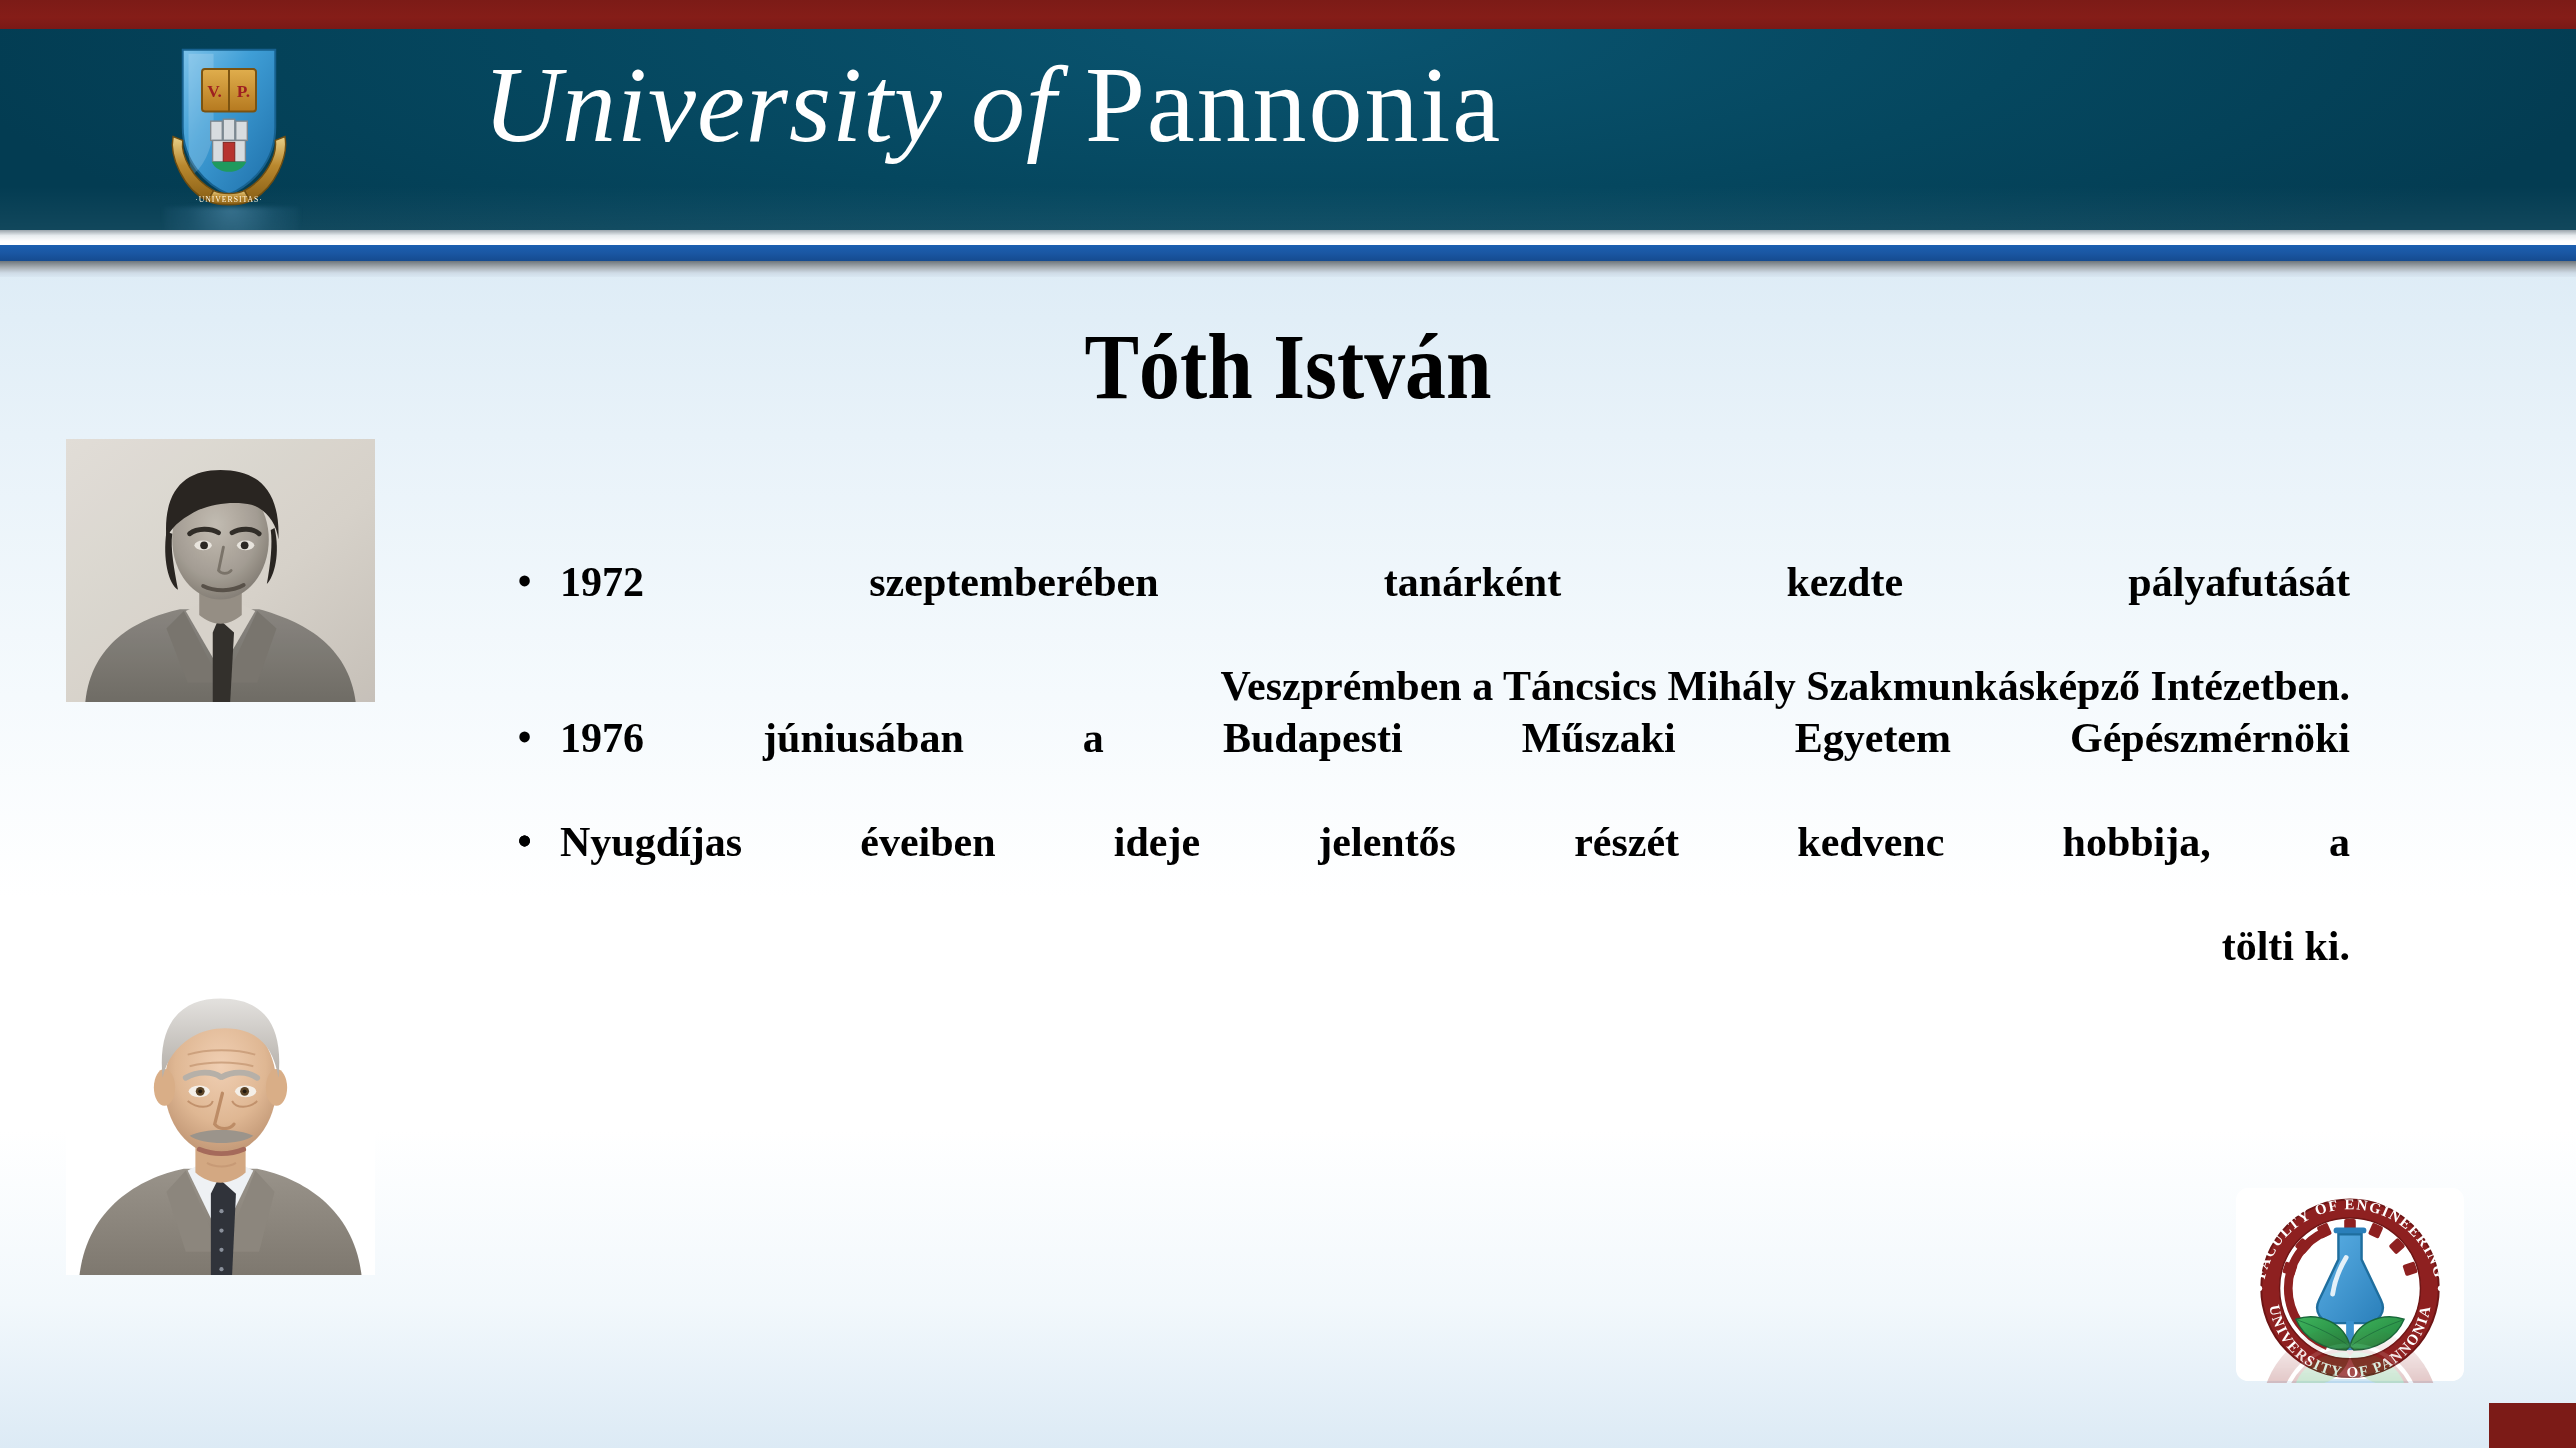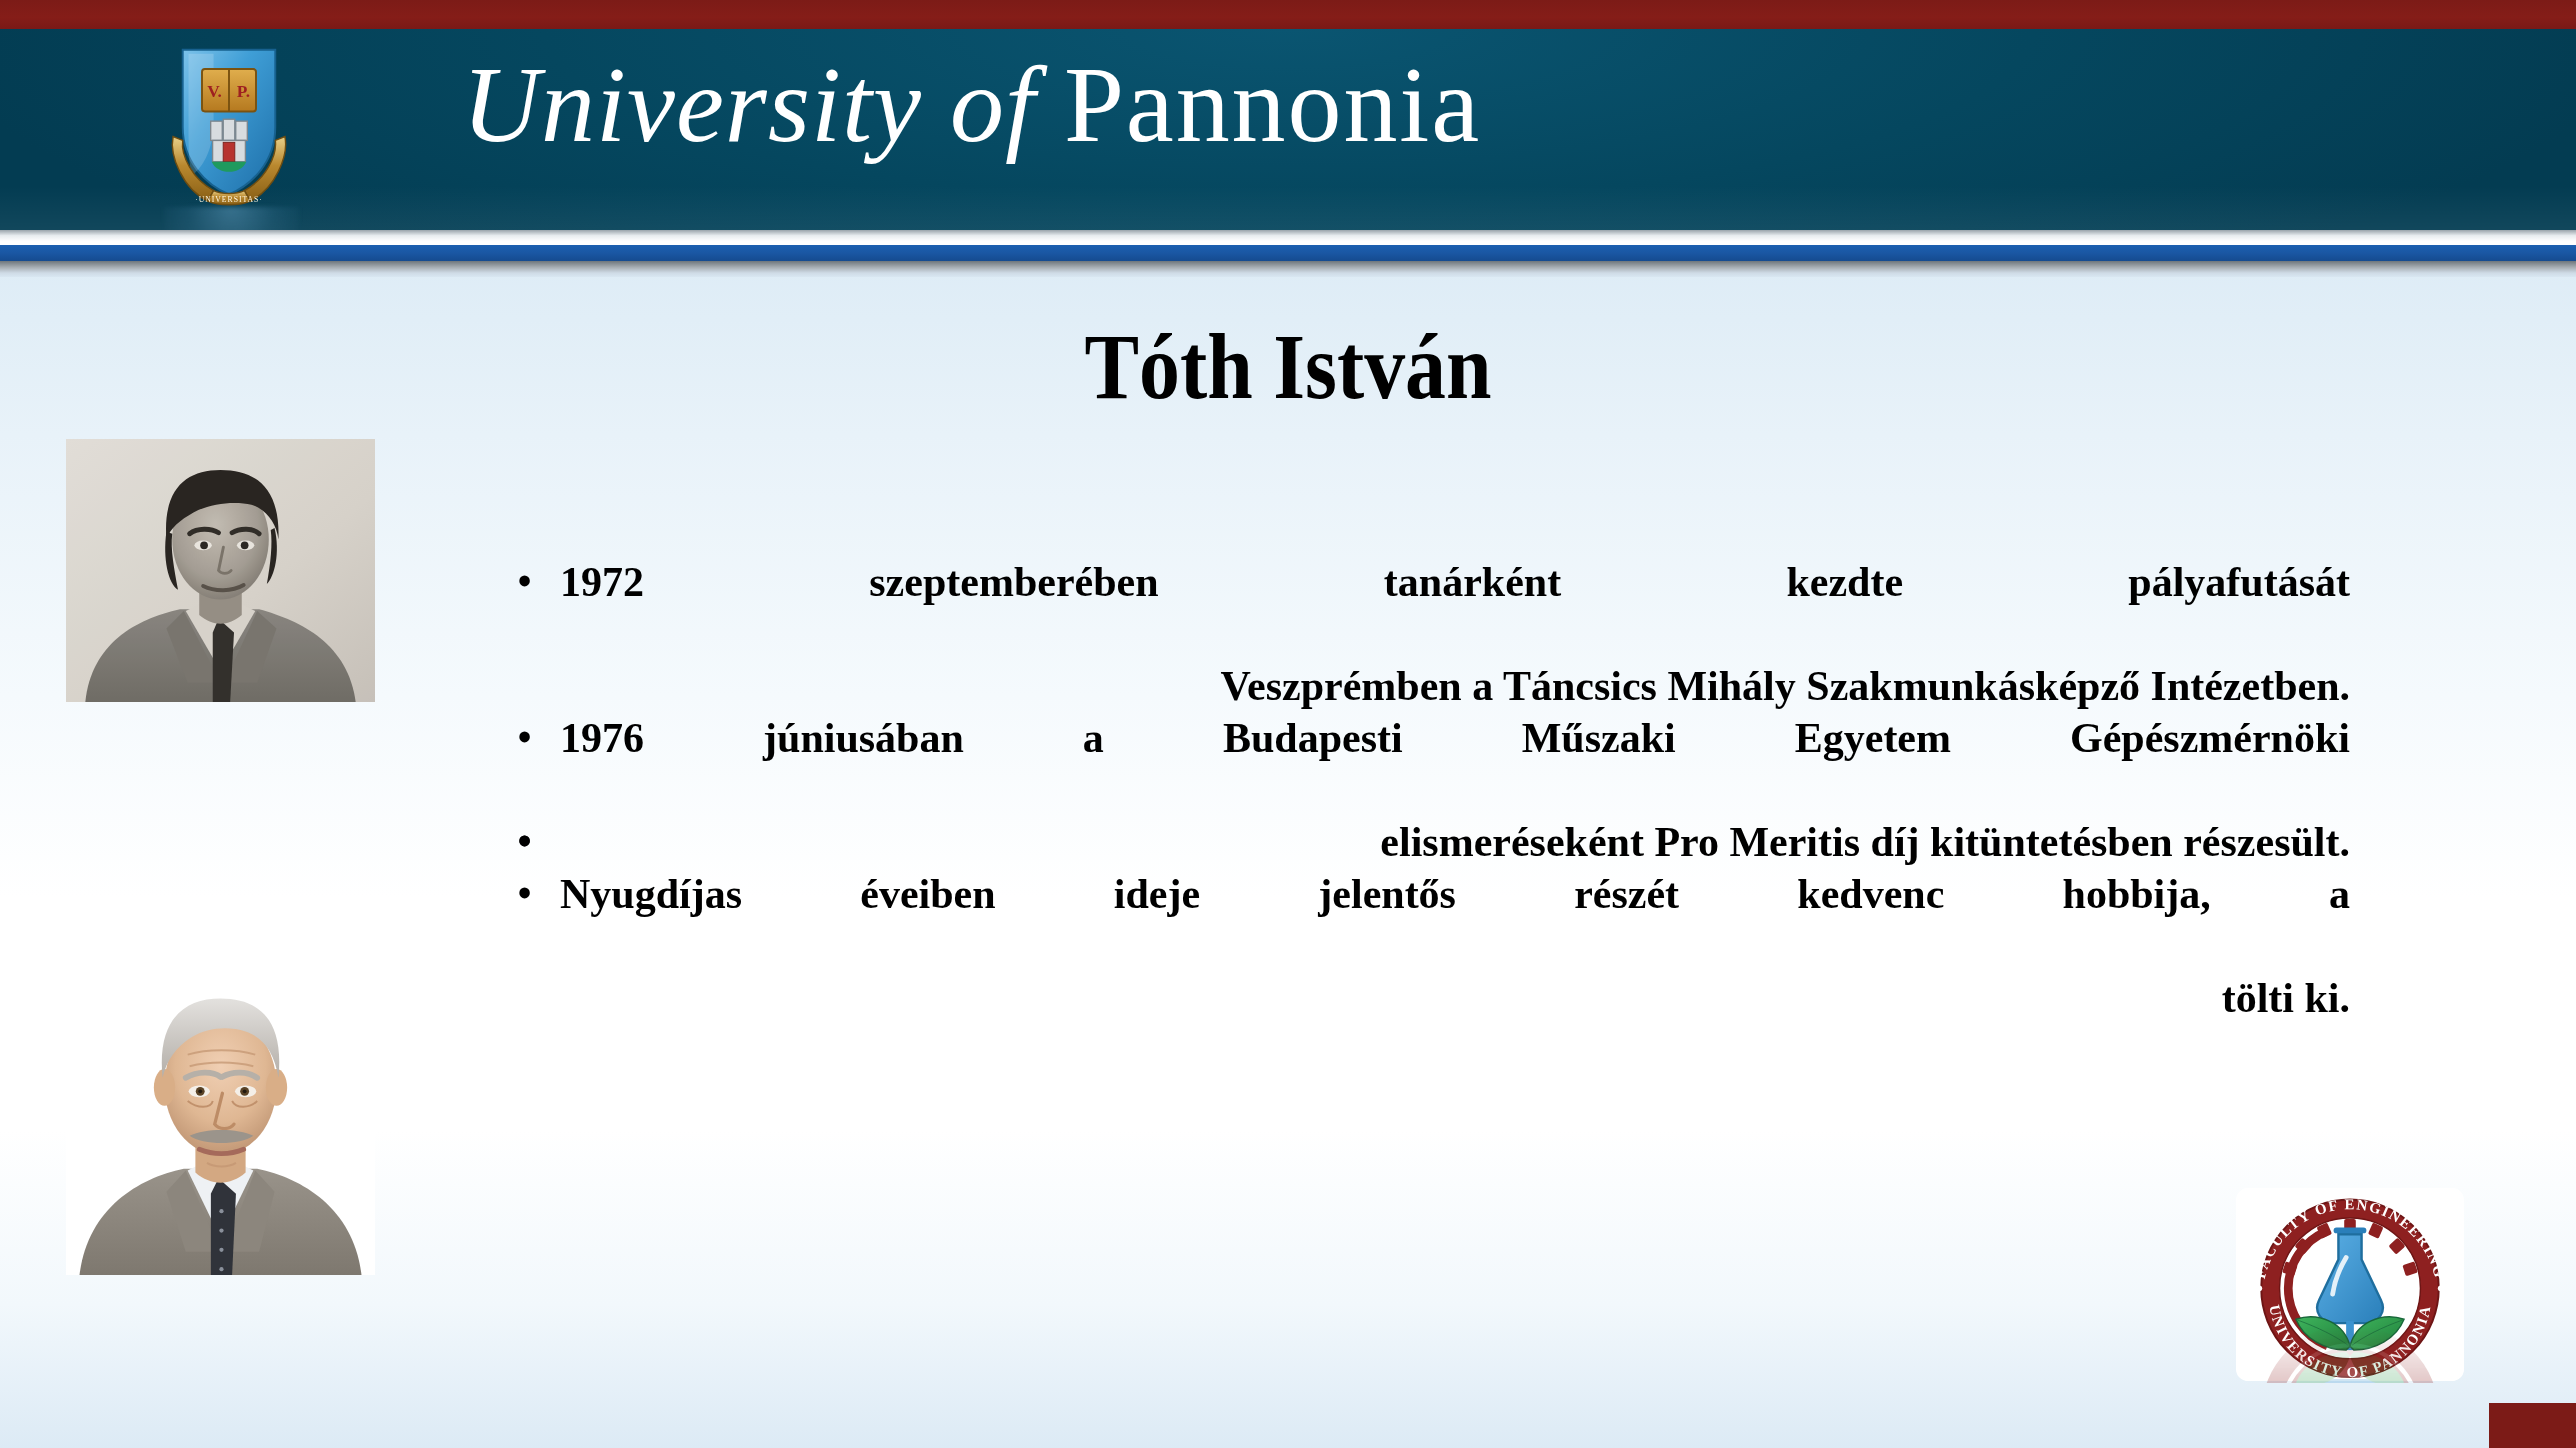--- a/index.html
+++ b/index.html
@@ -92,21 +92,21 @@
     top: 35px;
     width: 1690px;
     height: 140px;
     color: #ffffff;
     font-family: "Liberation Serif", serif;
     font-size: 108px;
     line-height: 140px;
     white-space: nowrap;
     letter-spacing: 1px;
   }
-  .uni-title .w1 { font-style: italic; font-weight: 400; }
+  .uni-title .w1 { font-style: italic; font-weight: 400; margin-left: 21px; }
   .uni-title .w2 { font-style: italic; font-weight: 400; }
   .uni-title .w3 { font-style: normal; font-weight: 400; letter-spacing: 1.9px; }
   .uni-reflection {
     position: absolute;
     left: 462px;
     top: 172px;
     width: 1690px;
     height: 58px;
     overflow: hidden;
     color: rgba(255,255,255,0.16);
@@ -419,21 +419,20 @@
       <span class="dot">•</span>
       <span class="txt">1976 júniusában a Budapesti Műszaki Egyetem Gépészmérnöki</span>
     </div>
 
     <div class="bullet">
       <span class="dot">•</span>
     </div>
 
     <div class="bullet">
       <span class="dot">•</span>
-      <span class="tail">elismeréseként Pro Meritis díj kitüntetésben részesült.</span>
     </div>
 
     <div class="bullet">
       <span class="dot">•</span>
       <span class="txt">Nyugdíjas éveiben ideje jelentős részét kedvenc hobbija, a</span>
       <span class="tail">tölti ki.</span>
     </div>
 
   </div>
 

